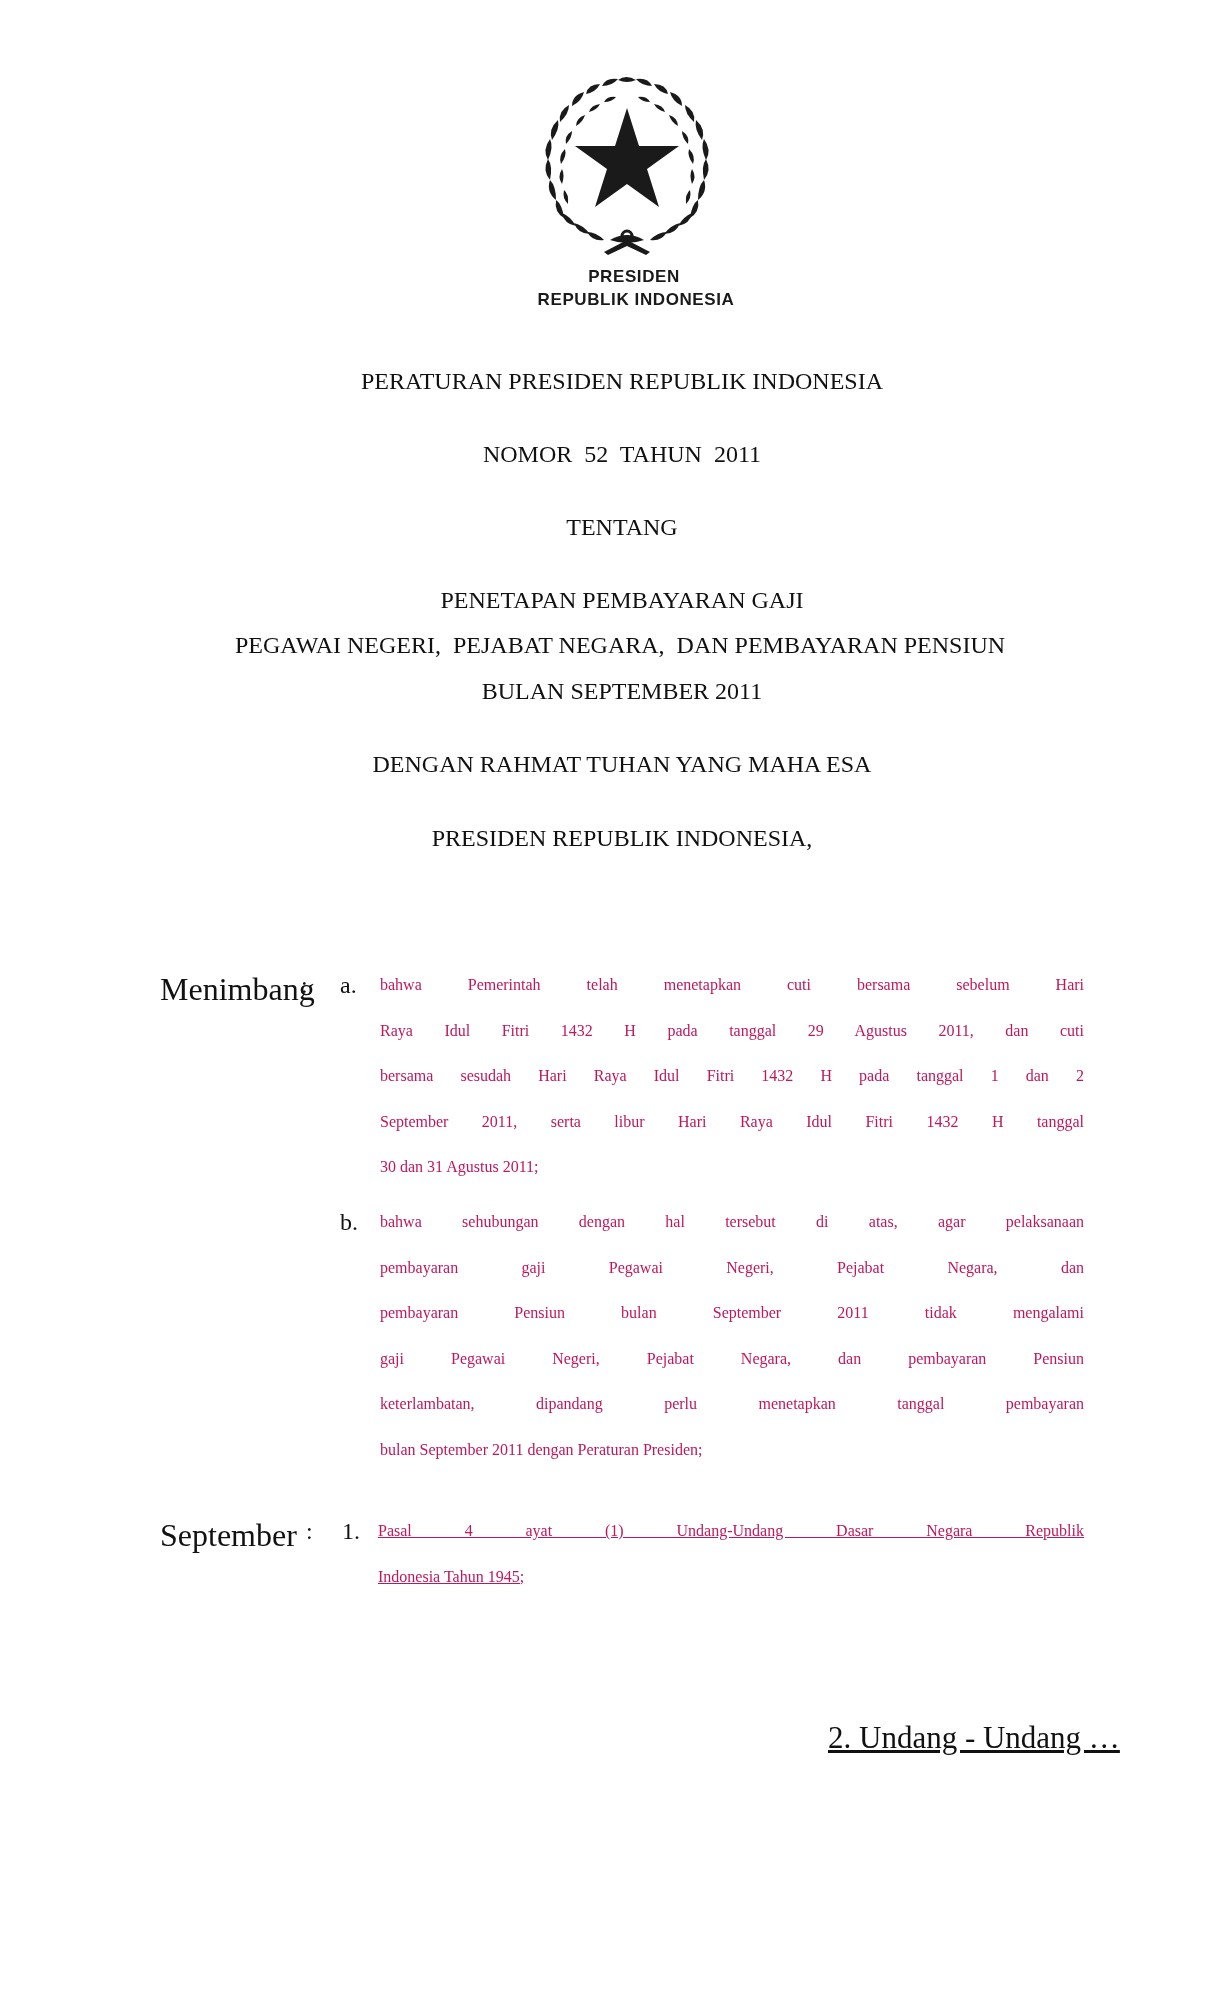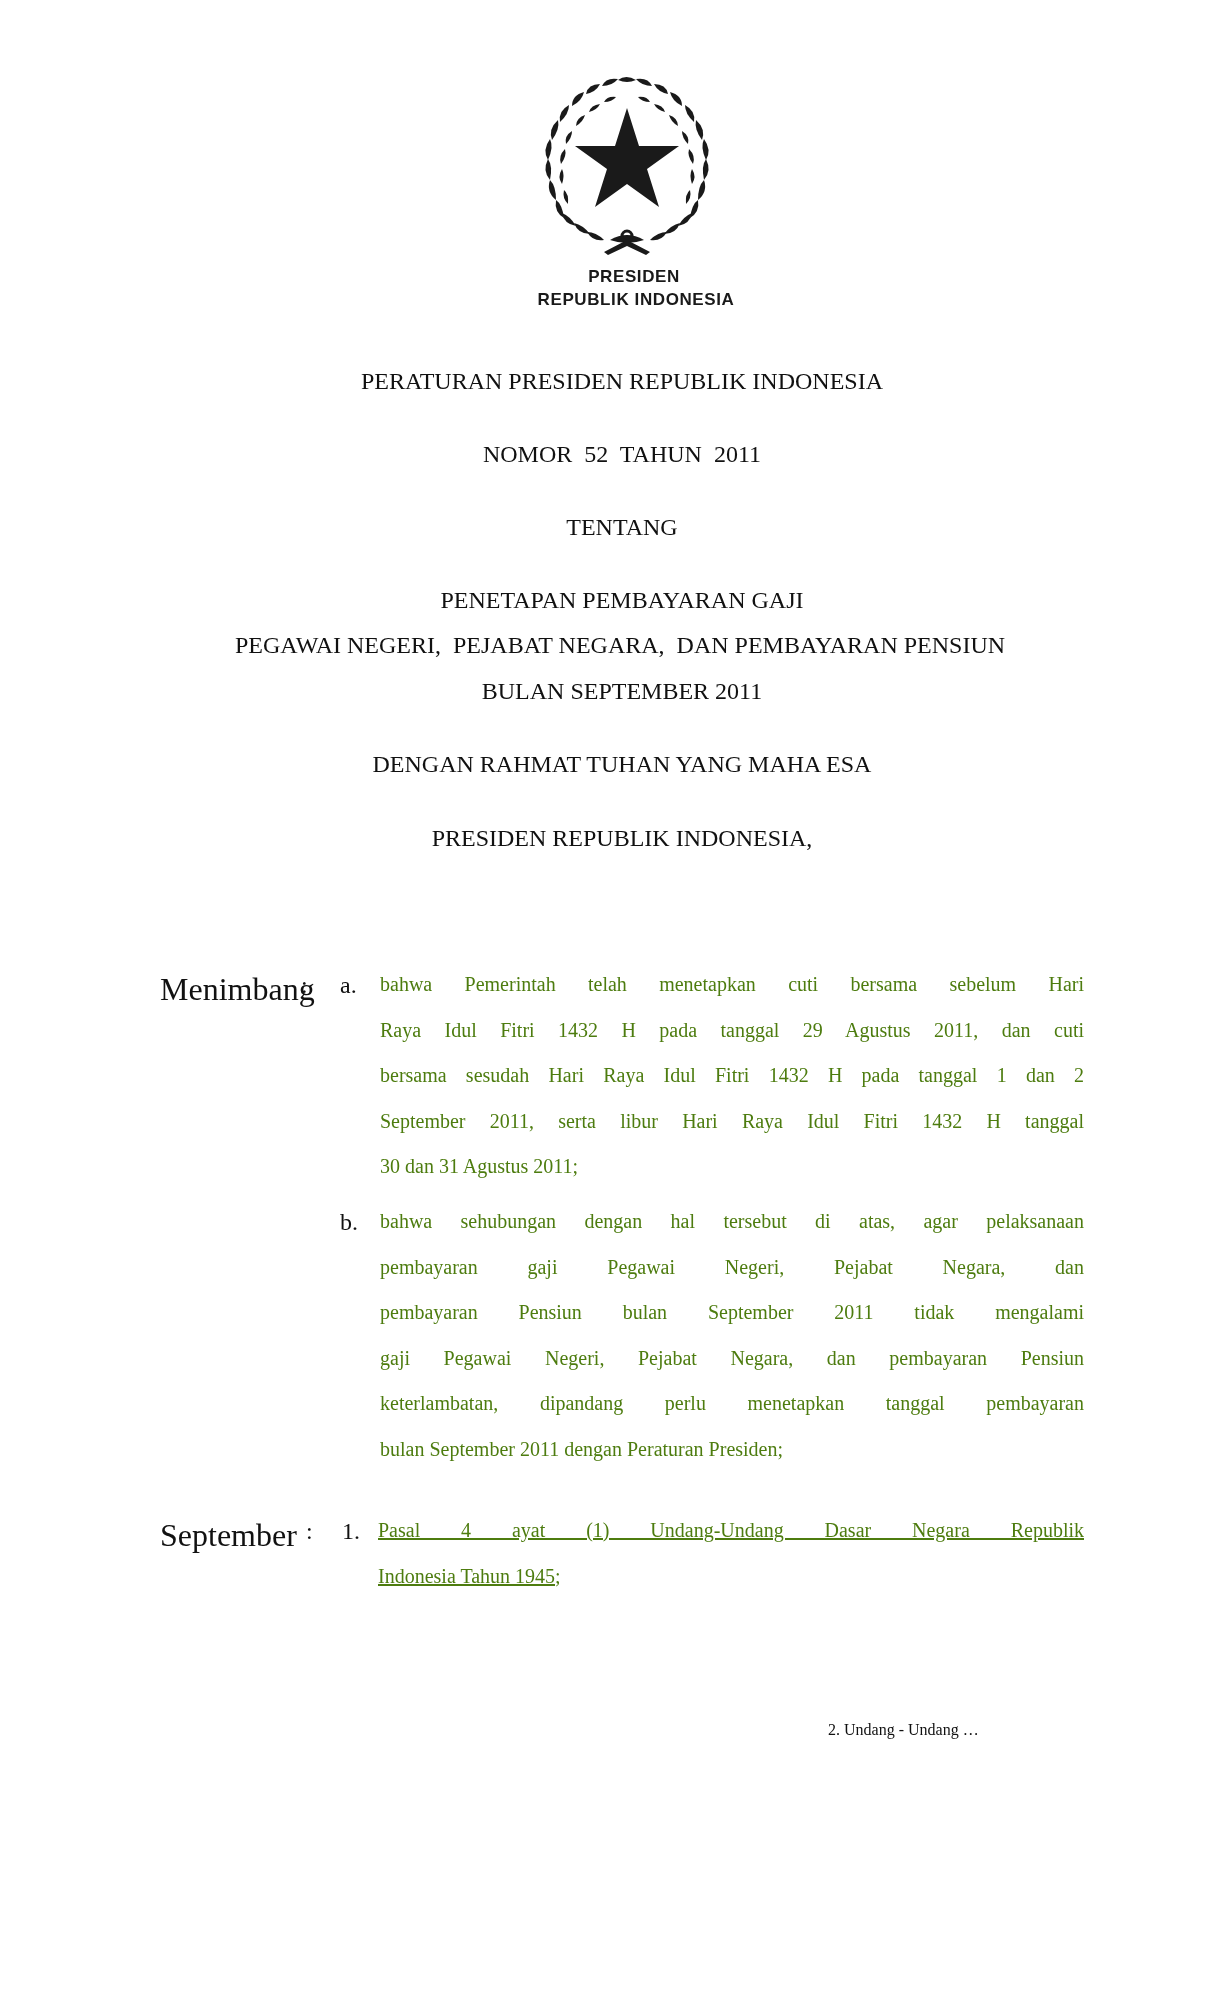--- a/index.html
+++ b/index.html
@@ -78,42 +78,43 @@
     }
     .item-marker {
       position: absolute;
       font-size: 24px;
       line-height: 1;
     }
     .item-text {
       position: absolute;
       left: 380px;
       width: 704px;
-      font-size: 20px;
+      font-size: 16px;
       line-height: 45.5px;
       text-align: justify;
-      color: #4d7c0f;
+      color: #be185d;
     }
     .item-text .ln {
       display: block;
       text-align: justify;
       text-align-last: justify;
       height: 45.5px;
       white-space: normal;
     }
     .item-text .ln.last {
       text-align-last: left;
     }
     .footer-ref {
       position: absolute;
       left: 828px;
       top: 1722px;
-      font-size: 16px;
+      font-size: 31px;
       line-height: 1;
       white-space: pre;
+      text-decoration: underline;
     }
   </style>
 </head>
 <body>
 
 <div class="page">
 
   <div class="emblem">
     <svg viewBox="0 0 186 190" xmlns="http://www.w3.org/2000/svg">
       <g fill="#1a1a1a" stroke="none">

